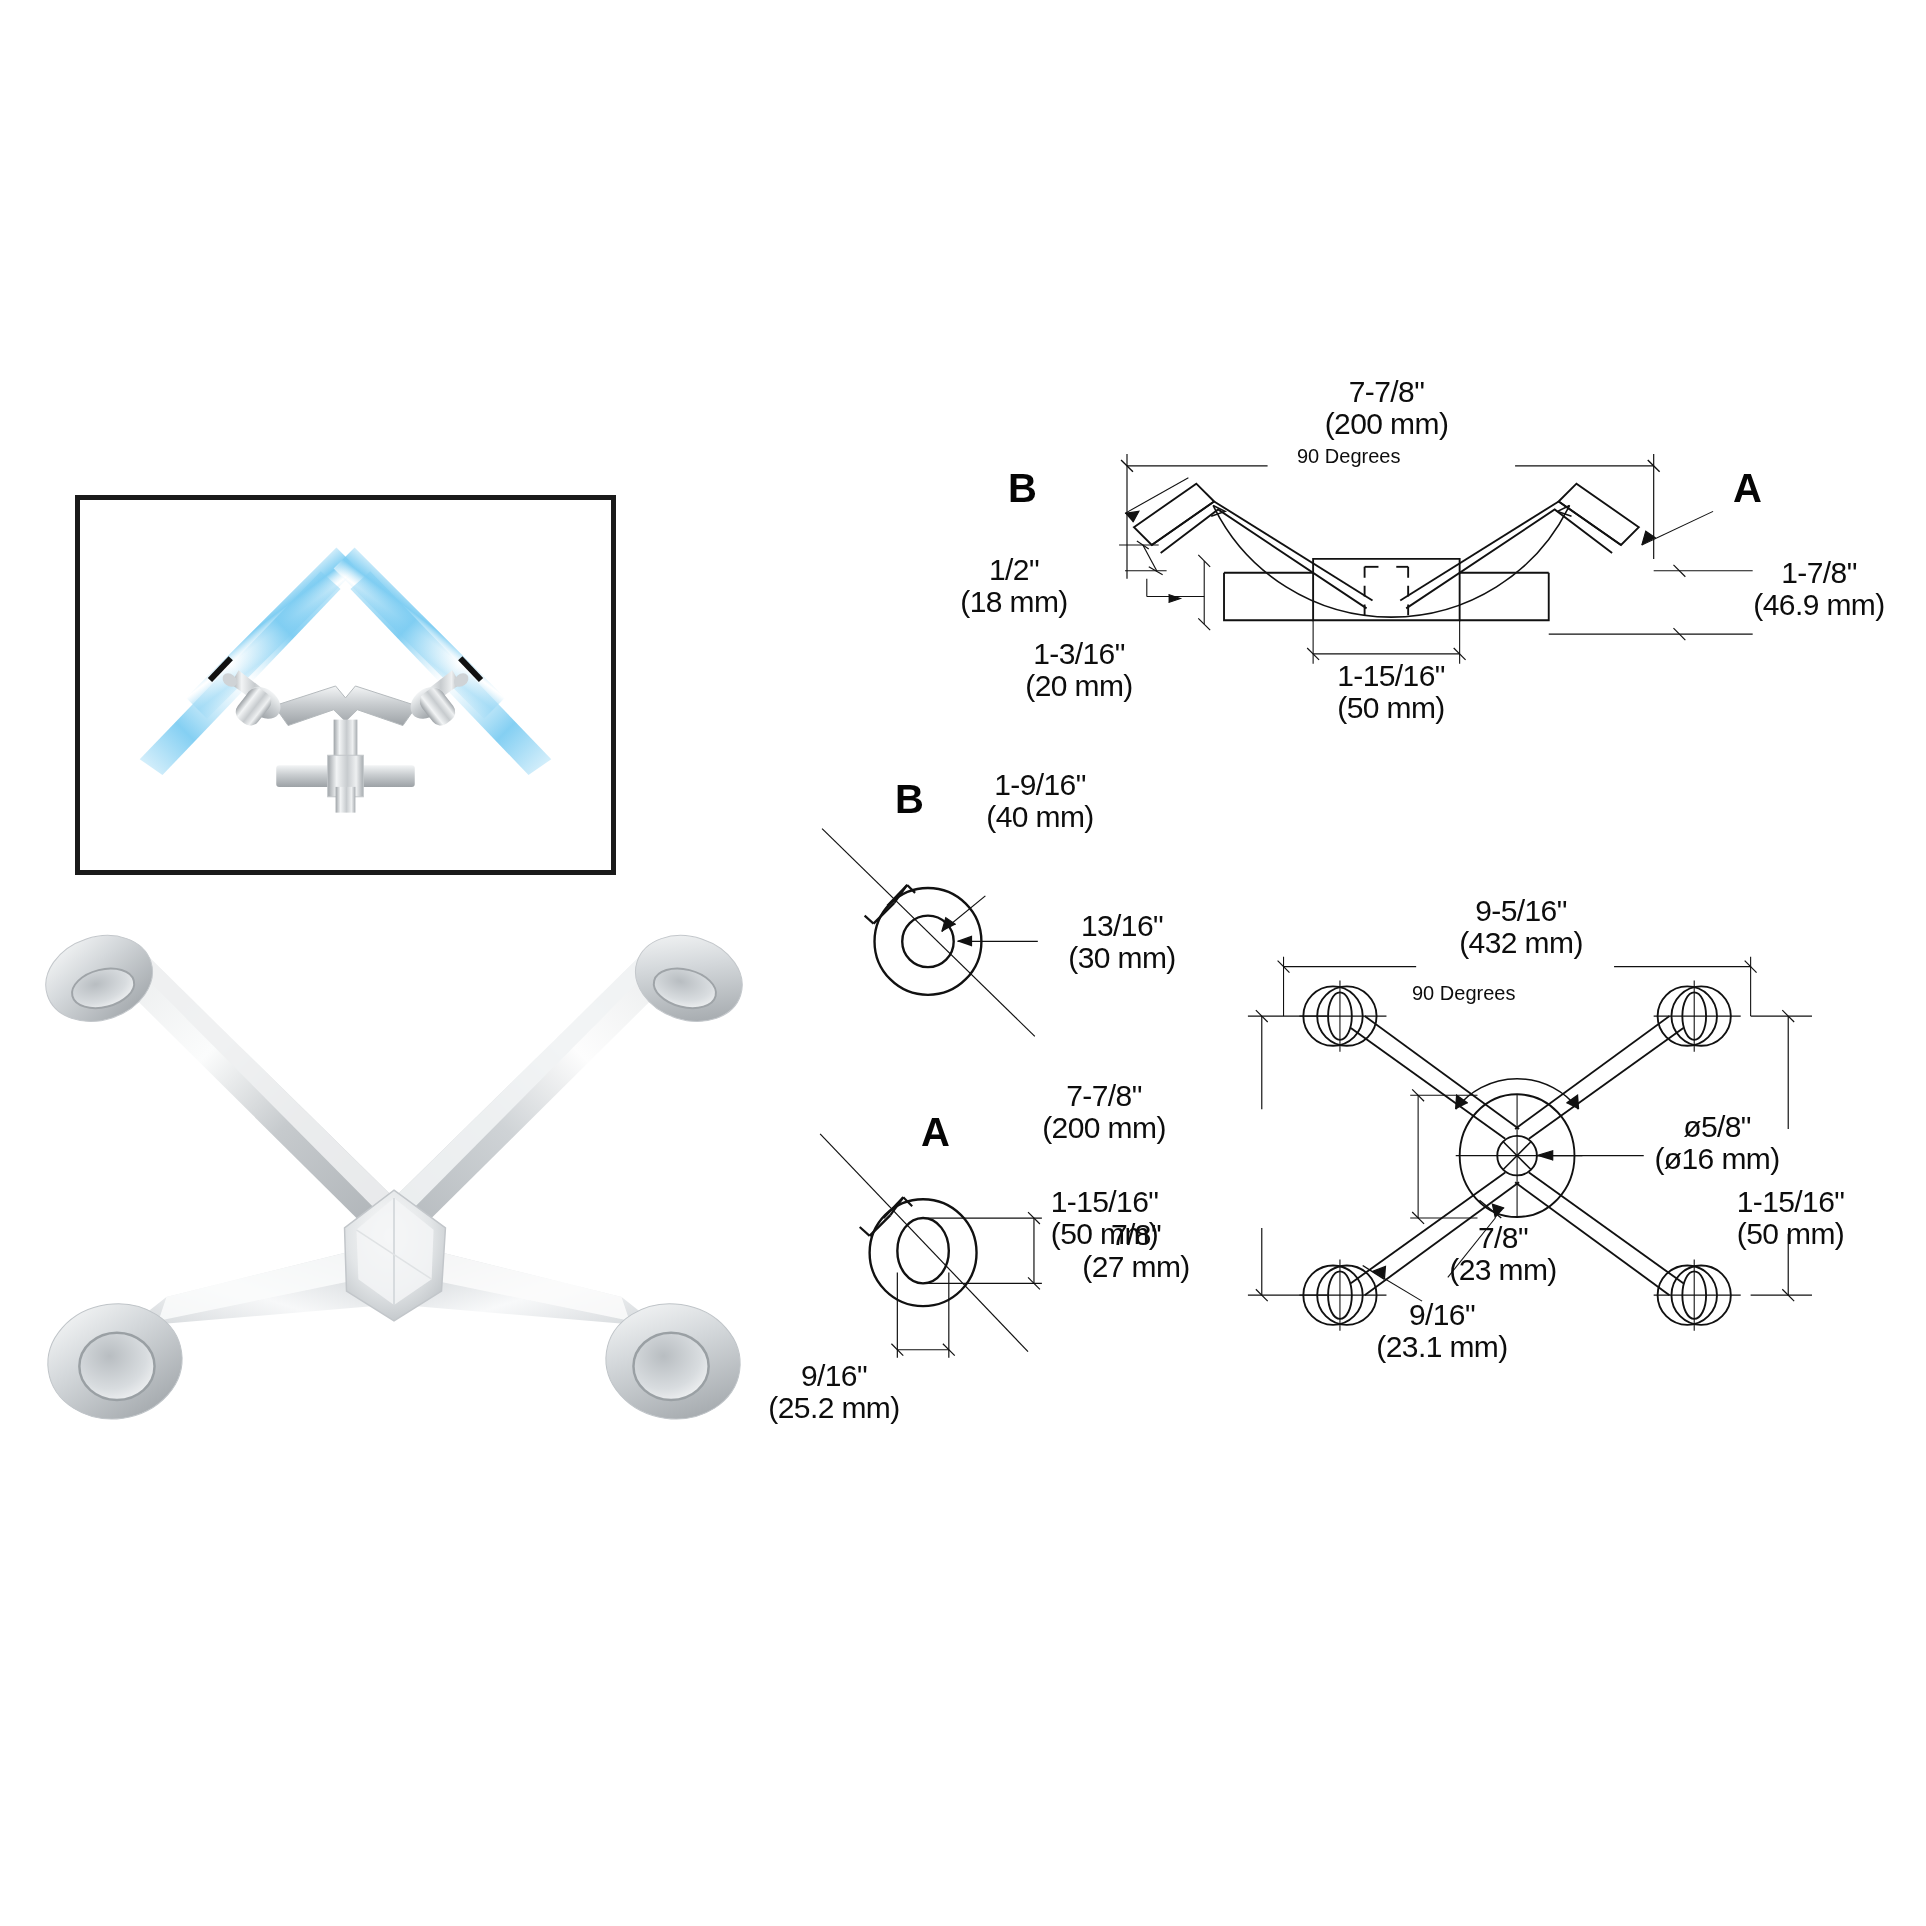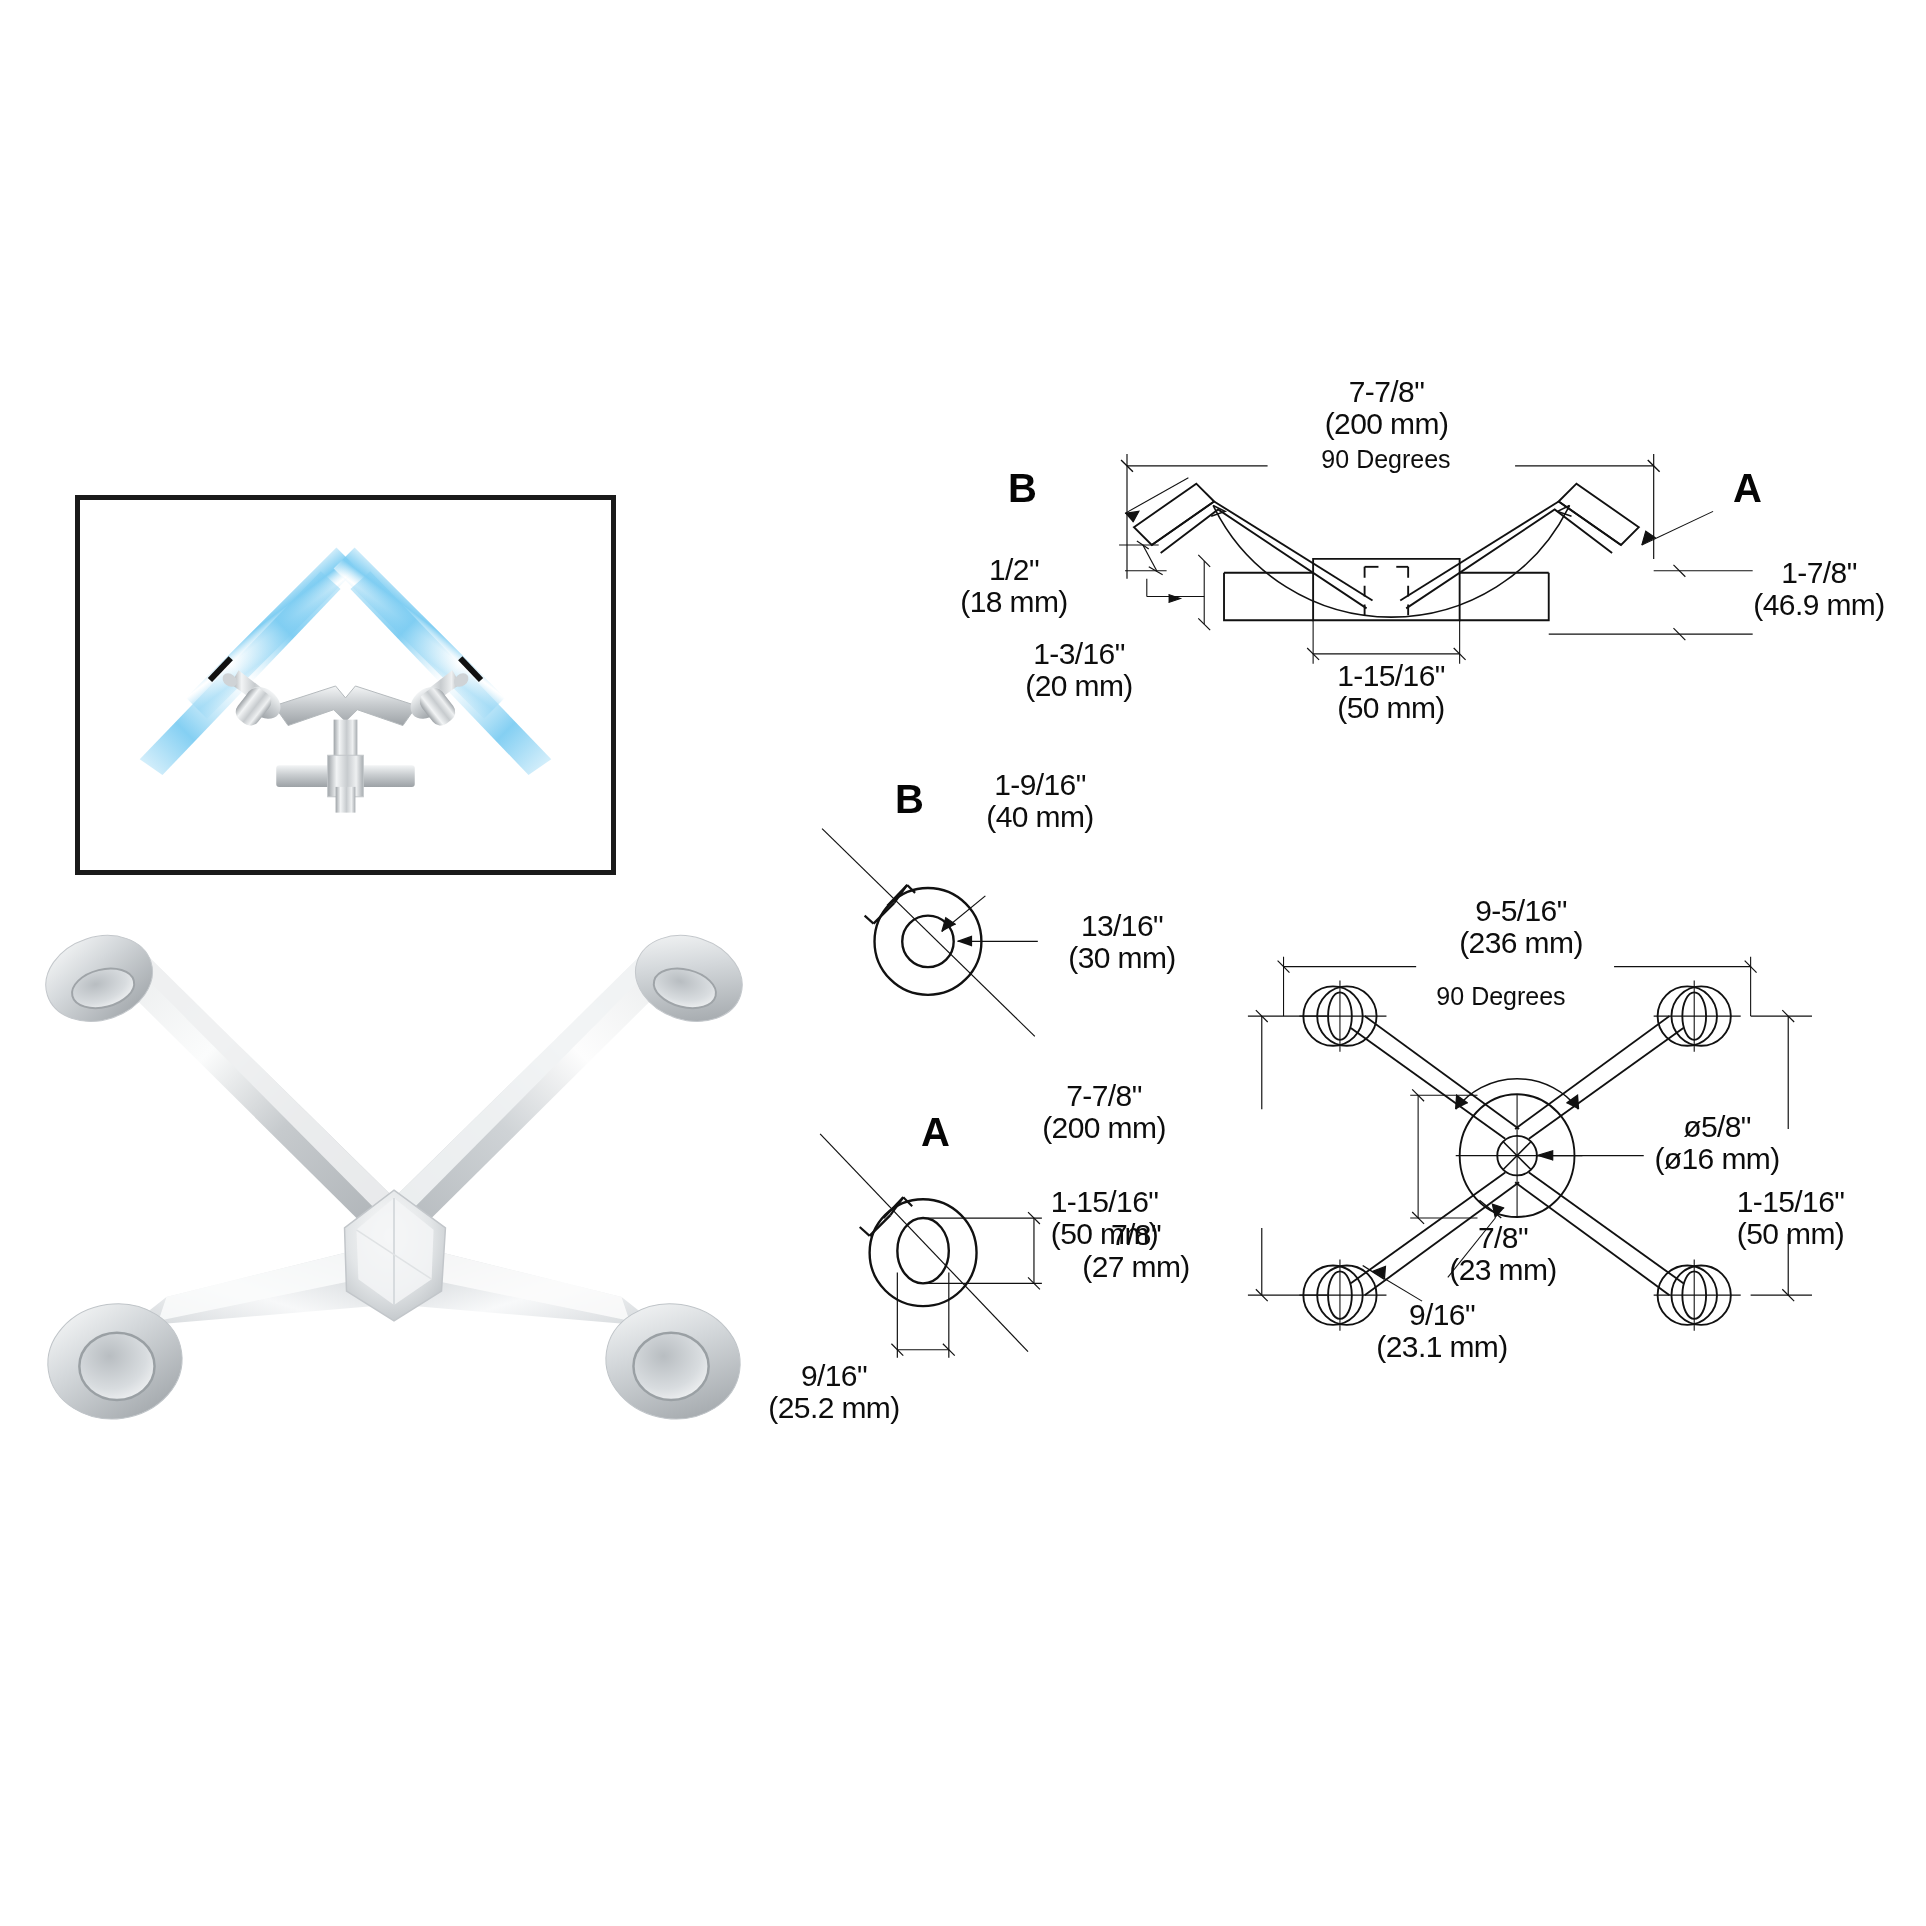--- a/index.html
+++ b/index.html
@@ -68,23 +68,23 @@
     position: absolute;
     font-family: "Liberation Sans", sans-serif;
     font-weight: bold;
     font-size: 40px;
     color: #050505;
     line-height: 1;
   }
   .angle-label {
     position: absolute;
     font-family: "Liberation Sans", sans-serif;
-    font-size: 25px;
+    font-size: 20px;
     line-height: 1.15;
-    text-align: center;
+    text-align: left;
     color: #0d0d0d;
     white-space: nowrap;
   }
   svg { display: block; overflow: visible; }
 </style>
 </head>
 <body>
 
 <div class="stage">
 
@@ -516,21 +516,21 @@
         <path d="M280,290 l-3,-14 l12,4" stroke-width="1.2" fill="#111"></path>
 
         <path d="M156,344 L206,374" stroke-width="1.1"></path>
         <path d="M146,338 L168,352" stroke-width="1.4"></path>
         <path d="M156,344 l13,-5 l-1,12" stroke-width="1.2" fill="#111"></path>
       </g>
     </svg>
 
     <div class="dim two-line" style="left:184px; top:-36px; width:238px;">
       <span class="ln">9-5/16"</span>
-      <span class="ln">(236 mm)</span>
+      <span class="ln">(432 mm)</span>
     </div>
 
     <div class="angle-label" style="left:194px; top:51px; width:178px;">
       <span class="ln">90</span>
       <span class="ln">Degrees</span>
     </div>
 
     <div class="dim two-line" style="left:-238px; top:149px; width:248px;">
       <span class="ln">7-7/8"</span>
       <span class="ln">(200 mm)</span>

